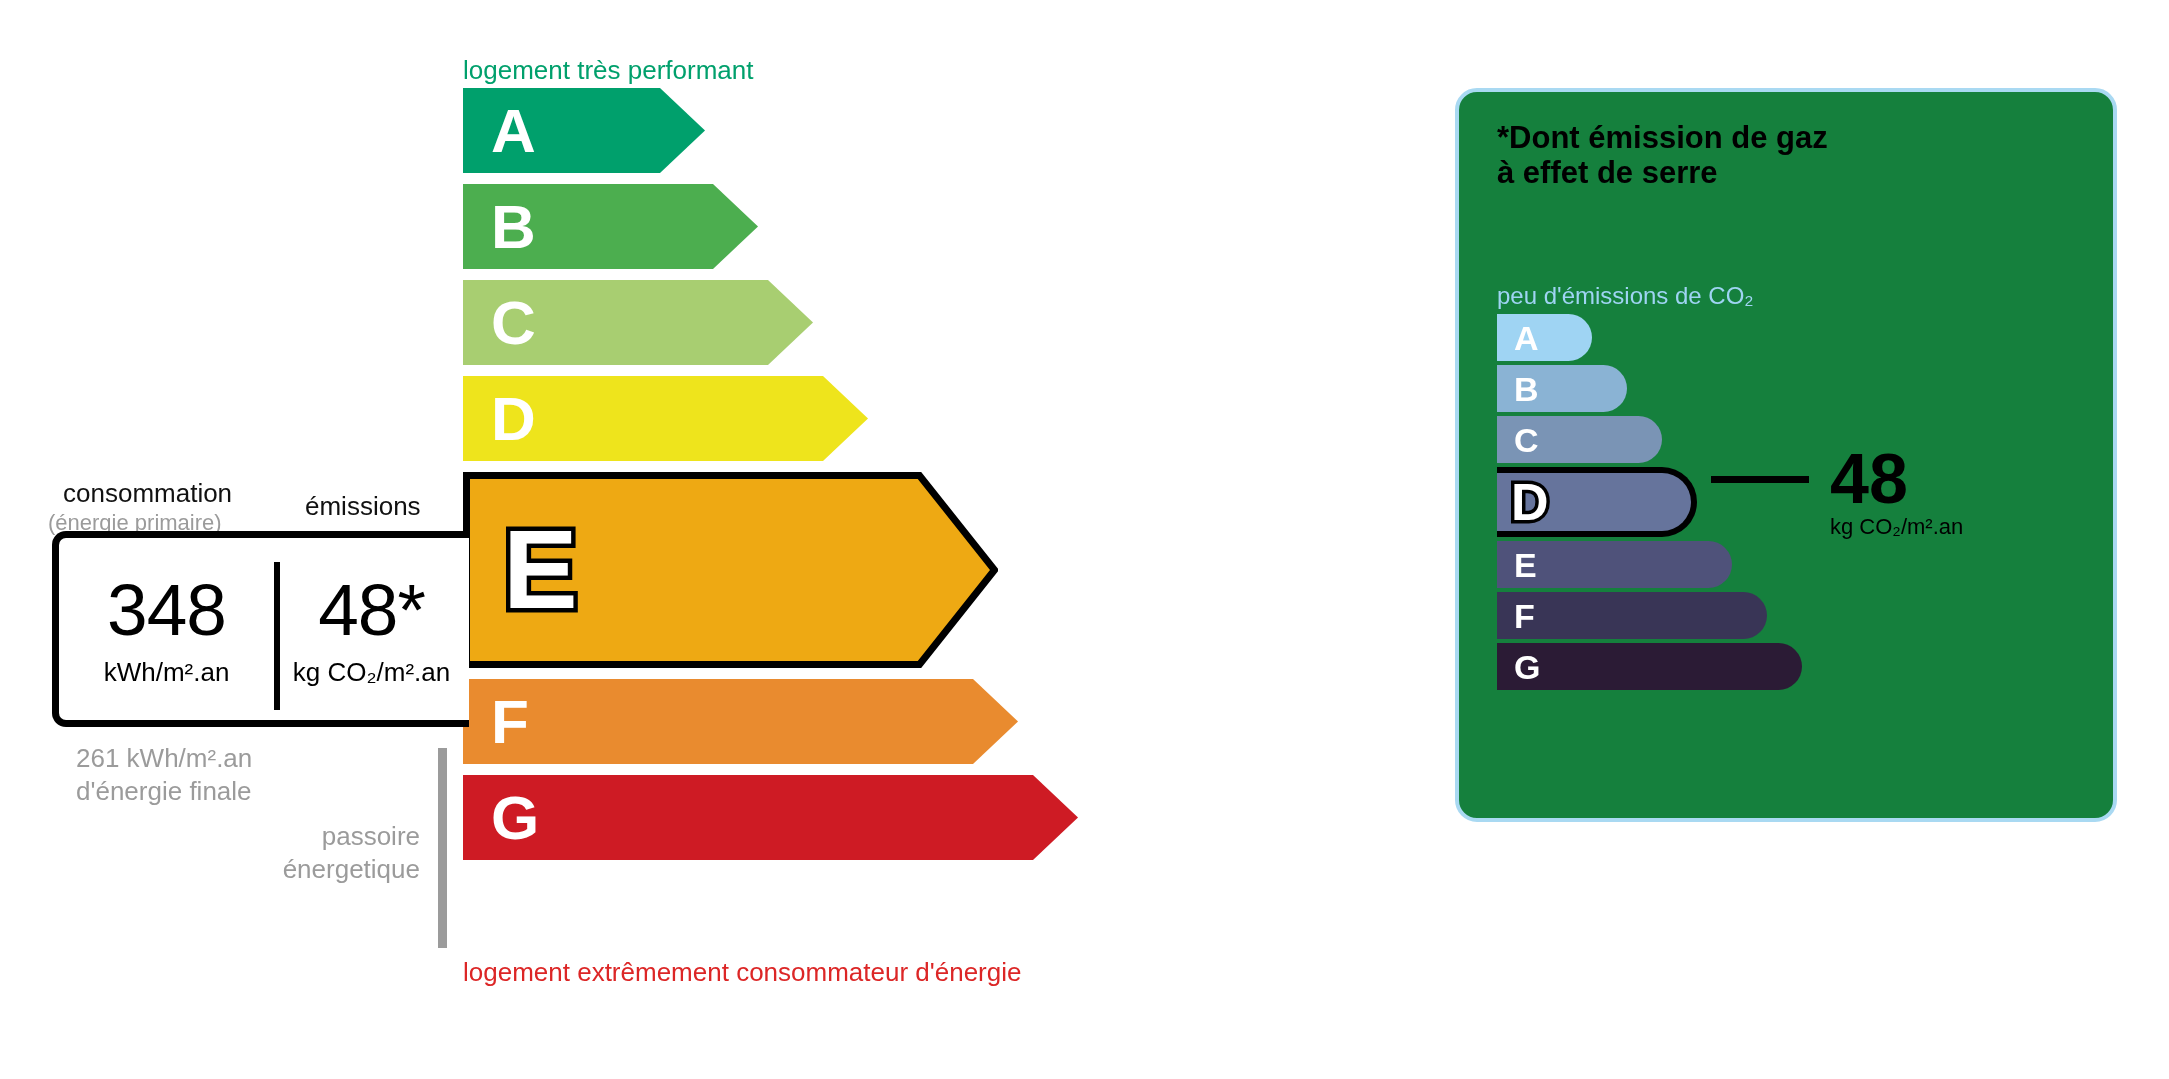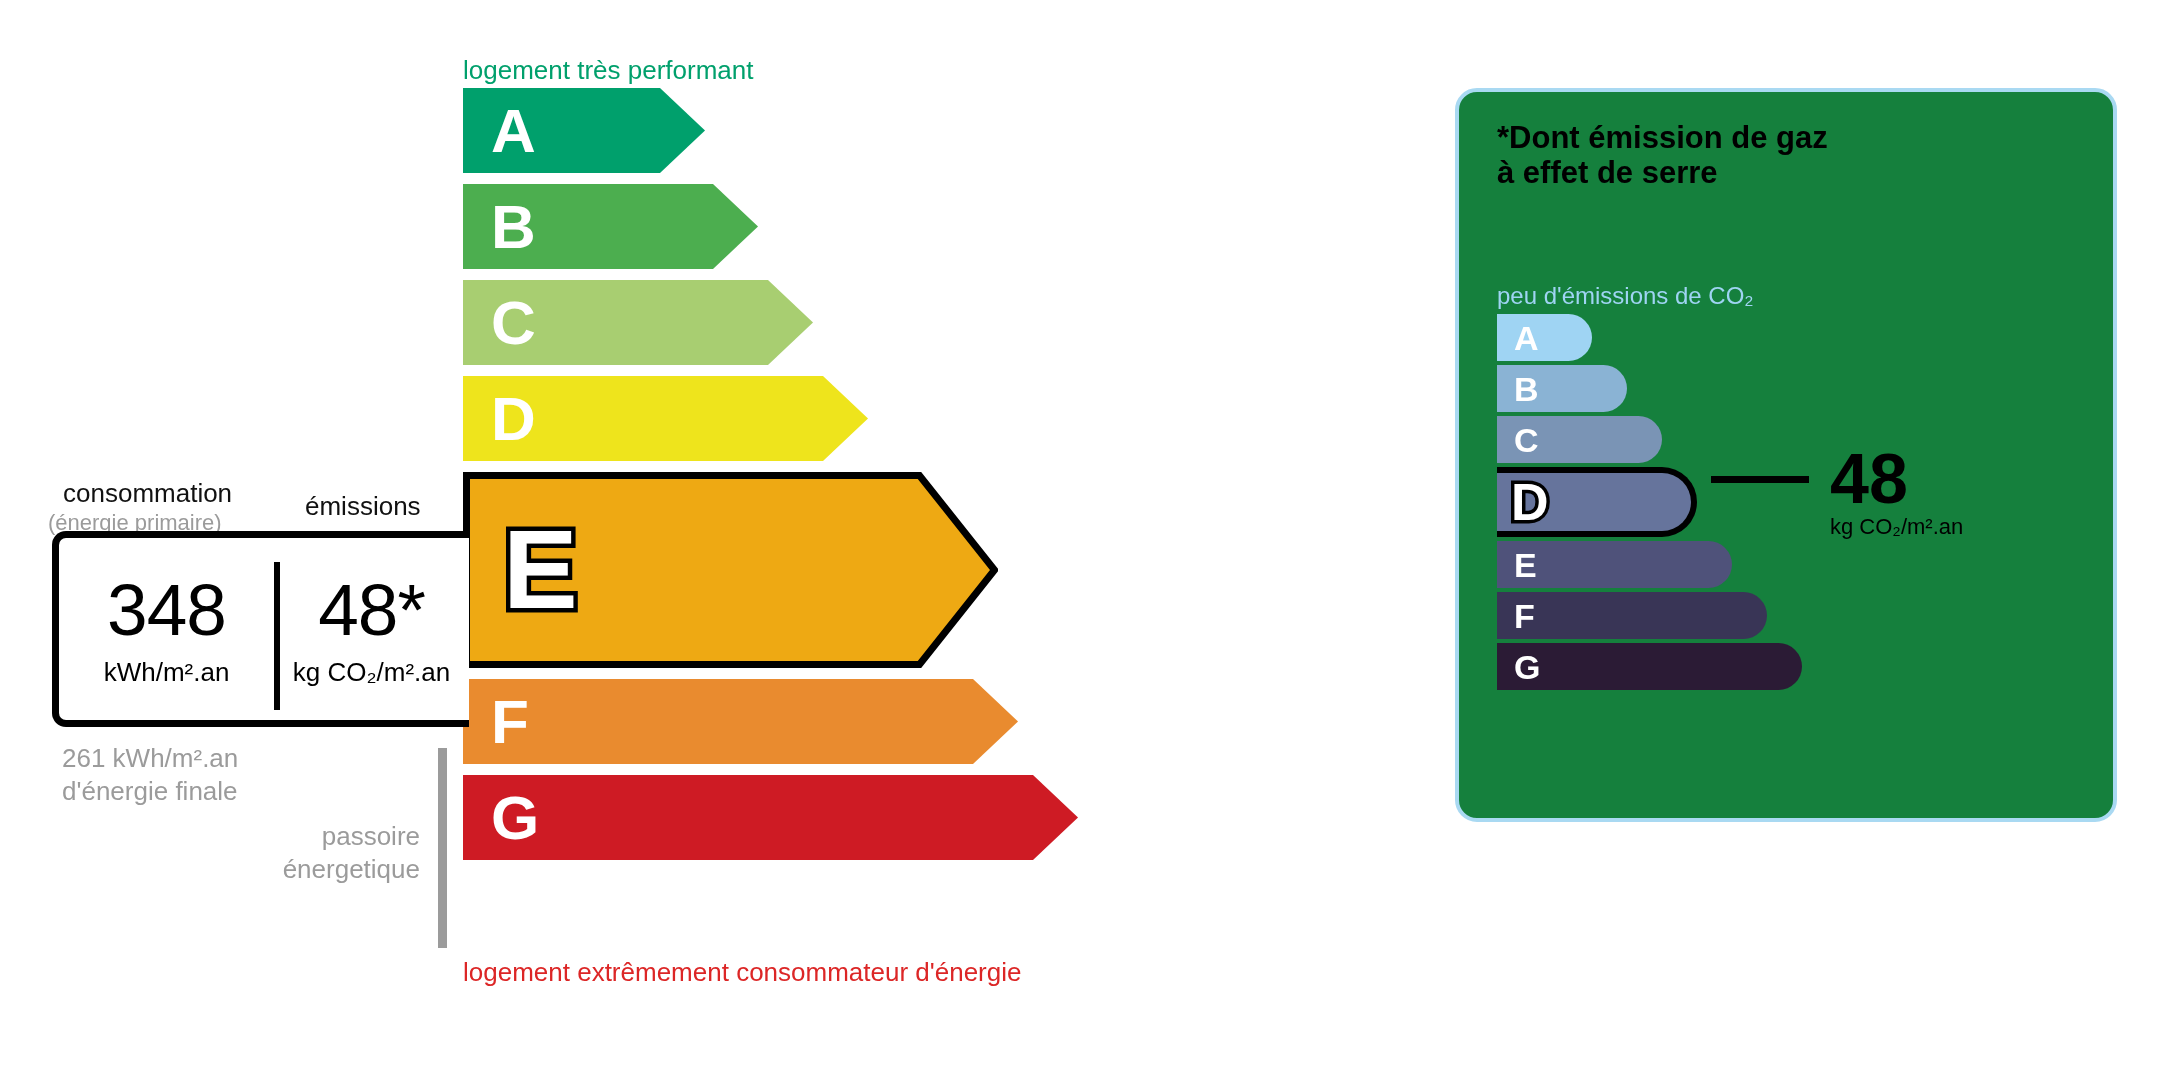--- a/index.html
+++ b/index.html
@@ -80,21 +80,21 @@
   }
   .lbl-conso-sub {
     position:absolute; left:48px; top:510px;
     font-size:22px; color:#9b9b9b; white-space:nowrap;
   }
   .lbl-emis {
     position:absolute; left:305px; top:491px;
     font-size:26px; color:#111; white-space:nowrap;
   }
   .lbl-final {
-    position:absolute; left:62px; top:742px;
+    position:absolute; left:76px; top:742px;
     font-size:26px; color:#9b9b9b; line-height:1.28; white-space:pre-line;
   }
   .lbl-passoire {
     position:absolute; left:0px; top:820px;
     width:420px; text-align:right;
     font-size:26px; color:#9b9b9b; line-height:1.28; white-space:pre-line;
   }
   #passoire-bar {
     position:absolute; left:438px; top:748px;
     width:9px; height:200px; background:#9b9b9b;

